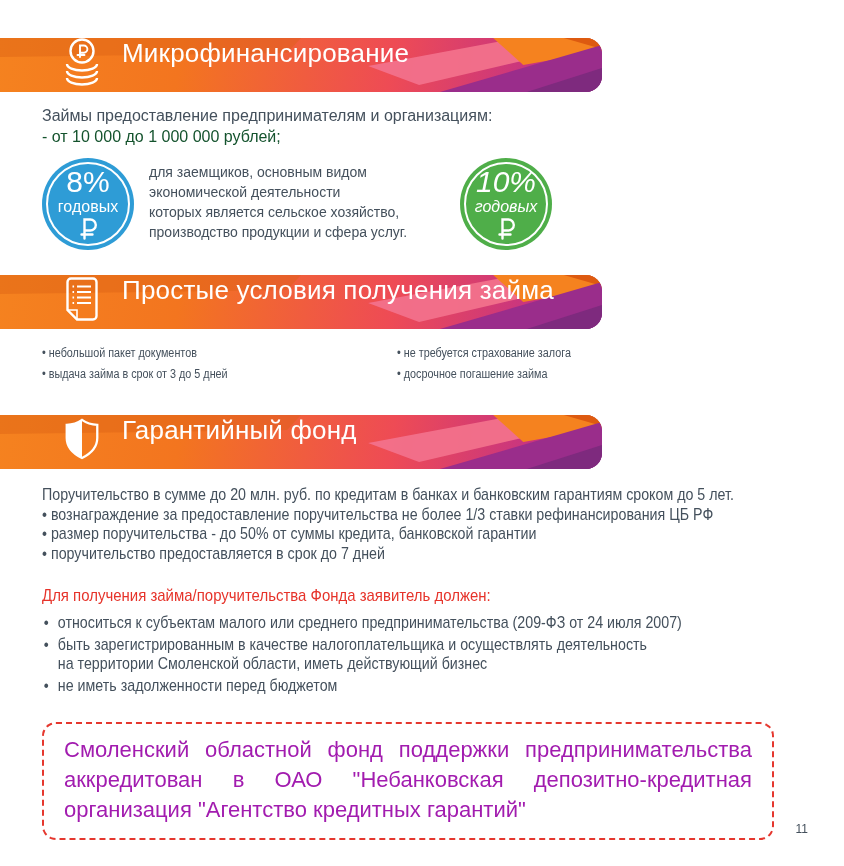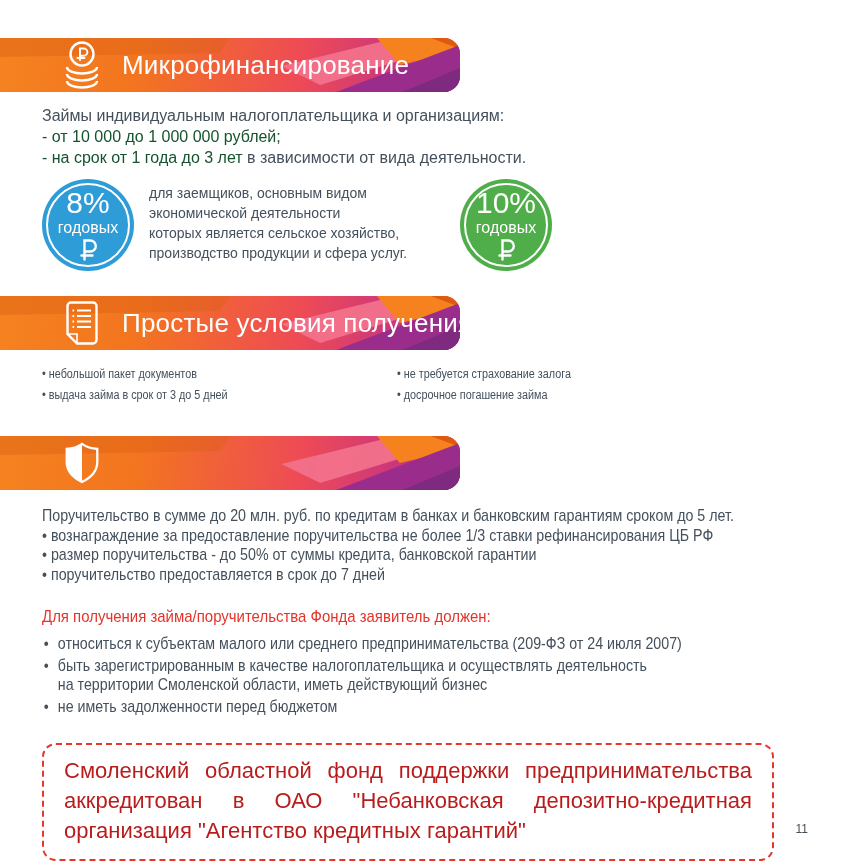--- a/index.html
+++ b/index.html
@@ -2,22 +2,22 @@
 <html><head>
 <meta charset="utf-8">
 <style>
   html,body { margin:0; padding:0; }
   body {
     width:844px; height:866px; background:#ffffff; position:relative; overflow:hidden;
     font-family:"Liberation Sans", sans-serif; color:#44505c;
   }
   
   .banner {
-    width:460px; height:54px; border-radius:0 16px 16px 0; position:relative;
-    overflow:hidden; display:flex; align-items:center;
+    width:602px; height:54px; border-radius:0 16px 16px 0; position:relative;
+    overflow:hidden; display:flex; 
     background:linear-gradient(98deg,#f5821f 0%,#f3751f 30%,#ee4b55 65%,#c73481 88%,#962b8a 100%);
   }
   .banner svg.deco { position:absolute; inset:0; width:100%; height:100%; }
   .banner .icon { position:relative; margin-left:58px; width:48px; height:48px; flex:none;
     display:flex; align-items:center; justify-content:center; }
   .banner .title { position:relative; margin-left:16px; color:#fff; font-size:26px;
     letter-spacing:.2px; white-space:nowrap; }
   #banner-micro { margin-top:38px; }
   #banner-terms { margin-top:25px; }
   #banner-guarantee { margin-top:26px; }
@@ -29,37 +29,37 @@
   .rates { display:flex; align-items:flex-start; margin:11px 0 0 42px; }
   .badge { width:92px; height:92px; border-radius:50%; position:relative; flex:none;
     display:flex; flex-direction:column; align-items:center; justify-content:center; color:#fff; }
   .badge::after { content:""; position:absolute; inset:4px; border:2px solid #fff; border-radius:50%; }
   .badge .pct { font-size:30px; line-height:1; }
   .badge .unit { font-size:16px; line-height:1.15; margin-top:1px; }
   .badge-blue { background:#2e9cd6; }
   .badge-green { background:#4fae49; }
   .rate-text { font-size:14px; line-height:20px; white-space:pre-line; margin:4px 0 0 15px; }
   .rate-text.first { width:298px; }
-  .rate.second { margin-left:13px; }
+  .rate.second { margin-left:13px;font-style:italic; }
   
   .terms { position:relative; margin:14px 0 0 42px; font-size:12px; line-height:21px; height:46px; }
   .terms .col { position:absolute; top:0; white-space:pre-line;
     transform:scaleX(0.9); transform-origin:0 0; }
   .col-left { left:0; } .col-right { left:355px; }
   
   .guar { margin:16px 0 0 42px; font-size:16.2px; line-height:19.5px; white-space:pre-line;
     transform:scaleX(0.88); transform-origin:0 0; width:900px; }
   .reqs { margin:23px 0 0 42px; transform:scaleX(0.88); transform-origin:0 0; width:900px; }
   .reqs-title { color:#e6332a; font-size:17px; line-height:19px; margin-bottom:8px; }
   .req { display:flex; font-size:16.2px; line-height:19.5px; margin-bottom:2px; }
   .req .marker { width:16px; flex:none; padding-left:2px; }
   .req .text { white-space:pre-line; }
   
   .footer-box { margin:27px 0 0 42px; width:688px; border:2px dashed #e5372e; border-radius:14px;
-    padding:11px 20px 13px; font-size:22px; line-height:30px; text-align:justify; color:#b91c1c; }
+    padding:11px 20px 13px; font-size:22px; line-height:30px; text-align:justify; color:#a21caf; }
   .page-num { position:absolute; right:36px; bottom:30px; font-size:12px; color:#44505c;text-align:right; }
 </style>
 </head>
 <body>
 
 <div class="banner" id="banner-micro">
   <svg class="deco" viewBox="0 0 520 54" preserveAspectRatio="none">
     <polygon points="0,0 260,0 248,15 0,19" fill="#d95f14" opacity="0.4"></polygon>
     <polygon points="318,28 448,0 484,14 362,47" fill="#f2718b" opacity="0.95"></polygon>
     <polygon points="426,0 520,0 520,13 452,27" fill="#f5821f"></polygon>
@@ -73,23 +73,22 @@
       <path d="M9 33 a15 6.5 0 0 0 30 0"></path>
       <path d="M9 26 a15 6.5 0 0 0 30 0"></path>
       <circle cx="24" cy="13" r="11.5"></circle>
       <path d="M22 19 V7.5 h3.8 a3.6 3.6 0 0 1 0 7.2 H22 M19.5 17 h7" stroke-width="1.9" stroke-linecap="round"></path>
     </svg>
   </span>
   <span class="title">Микрофинансирование</span>
 </div>
 
 <div class="intro">
-  <div>Займы индивидуальным налогоплательщика и организациям:</div>
+  <div>Займы предоставление предпринимателям и организациям:</div>
   <div class="red">- от 10 000 до 1 000 000 рублей;</div>
-  <div><span class="red keep-space">- на срок от 1 года до 3 лет</span><span class="keep-space"> в зависимости от вида деятельности.</span></div>
 </div>
 
 <div class="rates">
   <div class="rate" style="display:flex">
     <div class="badge badge-blue">
       <span class="pct">8%</span>
       <span class="unit">годовых</span>
       <svg width="20" height="24" viewBox="0 0 20 24" fill="none" stroke="#fff" stroke-width="2.4" stroke-linecap="round">
         <path d="M6.5 21.5 V2.5 h5.8 a5.5 5.5 0 0 1 0 11 H6.5 M3.5 17.5 h11"></path>
       </svg>
@@ -147,20 +146,21 @@
     <polygon points="487,0 520,0 520,11" fill="#dd5a10"></polygon>
     <polygon points="380,54 520,7 520,54" fill="#9a2d8b"></polygon>
     <polygon points="455,54 520,30 520,54" fill="#7e2a7e"></polygon>
   </svg>
   <span class="icon">
     <svg width="42" height="46" viewBox="0 0 44 46" fill="none" stroke="#fff" stroke-width="2.4">
       <path d="M22 3 C17 6.5 11 8 6 8.2 V22 C6 32 13 38.5 22 43 C31 38.5 38 32 38 22 V8.2 C33 8 27 6.5 22 3 Z"></path>
       <path d="M22 3 C17 6.5 11 8 6 8.2 V22 C6 32 13 38.5 22 43 Z" fill="#fff" stroke="none"></path>
     </svg>
   </span>
+  <span class="title">Гарантийный фонд</span>
 </div>
 
 <div class="guar">Поручительство в сумме до 20 млн. руб. по кредитам в банках и банковским гарантиям сроком до 5 лет.
 • вознаграждение за предоставление поручительства не более 1/3 ставки рефинансирования ЦБ РФ
 • размер поручительства - до 50% от суммы кредита, банковской гарантии
 • поручительство предоставляется в срок до 7 дней</div>
 
 <div class="reqs">
   <div class="reqs-title">Для получения займа/поручительства Фонда заявитель должен:</div>
   <div class="req">

